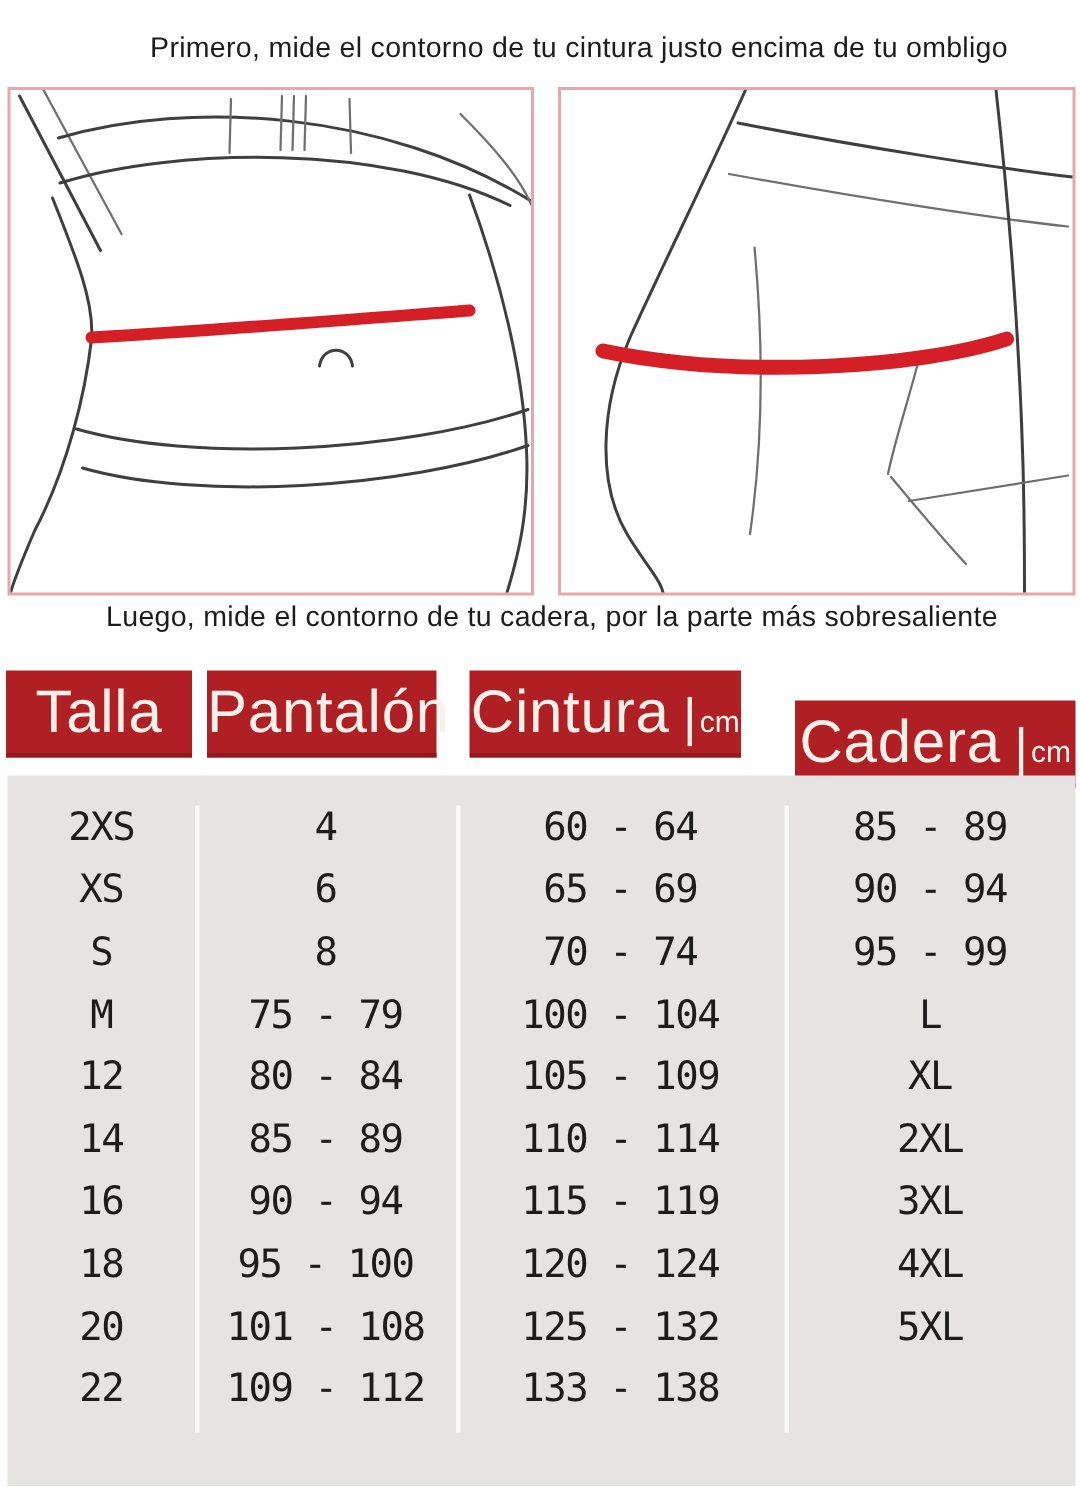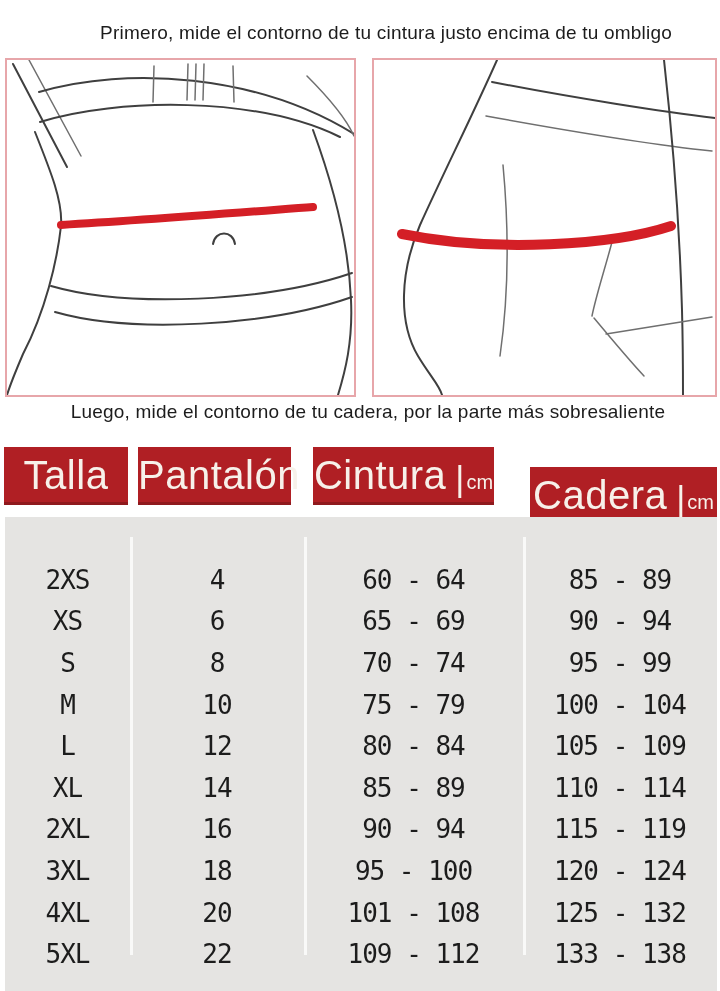--- a/index.html
+++ b/index.html
@@ -32,21 +32,21 @@
   .hb2{left:313px;width:181px;}
   .hb3{left:530px;width:187px;margin-top:20px;}
   .hlabel{font-size:40px;font-weight:400;letter-spacing:.5px;text-align:right;}
   .hbar{font-size:35px;font-weight:300;margin-left:9px;margin-right:2px;vertical-align:-2px;}
   .hunit{font-size:20px;font-weight:300;text-align:right;}
 
   
   .tpanel{position:absolute;left:5px;top:517px;width:712px;height:474px;background:var(--table-bg);}
   .divider{position:absolute;top:20px;bottom:36px;width:3px;background:var(--divider);}
   .d1{left:125px;} .d2{left:299px;} .d3{left:518px;}
-  .tbody{position:absolute;left:0;top:42px;width:712px;display:grid;
+  .tbody{position:absolute;left:0;top:14px;width:712px;display:grid;
          grid-template-columns:125px 174px 219px 194px;grid-auto-rows:41.6px;}
   .tcell{display:flex;align-items:center;justify-content:center;
          font-family:"DejaVu Sans Mono",monospace;font-size:26px;
          letter-spacing:-1px;color:var(--ink);}
 </style>
 </head>
 <body>
 
 <div class="page">
 
@@ -107,21 +107,20 @@
         <div class="tcell">85 - 89</div>
         <div class="tcell">XS</div>
         <div class="tcell">6</div>
         <div class="tcell">65 - 69</div>
         <div class="tcell">90 - 94</div>
         <div class="tcell">S</div>
         <div class="tcell">8</div>
         <div class="tcell">70 - 74</div>
         <div class="tcell">95 - 99</div>
         <div class="tcell">M</div>
-        <div class="tcell">10</div>
         <div class="tcell">75 - 79</div>
         <div class="tcell">100 - 104</div>
         <div class="tcell">L</div>
         <div class="tcell">12</div>
         <div class="tcell">80 - 84</div>
         <div class="tcell">105 - 109</div>
         <div class="tcell">XL</div>
         <div class="tcell">14</div>
         <div class="tcell">85 - 89</div>
         <div class="tcell">110 - 114</div>

